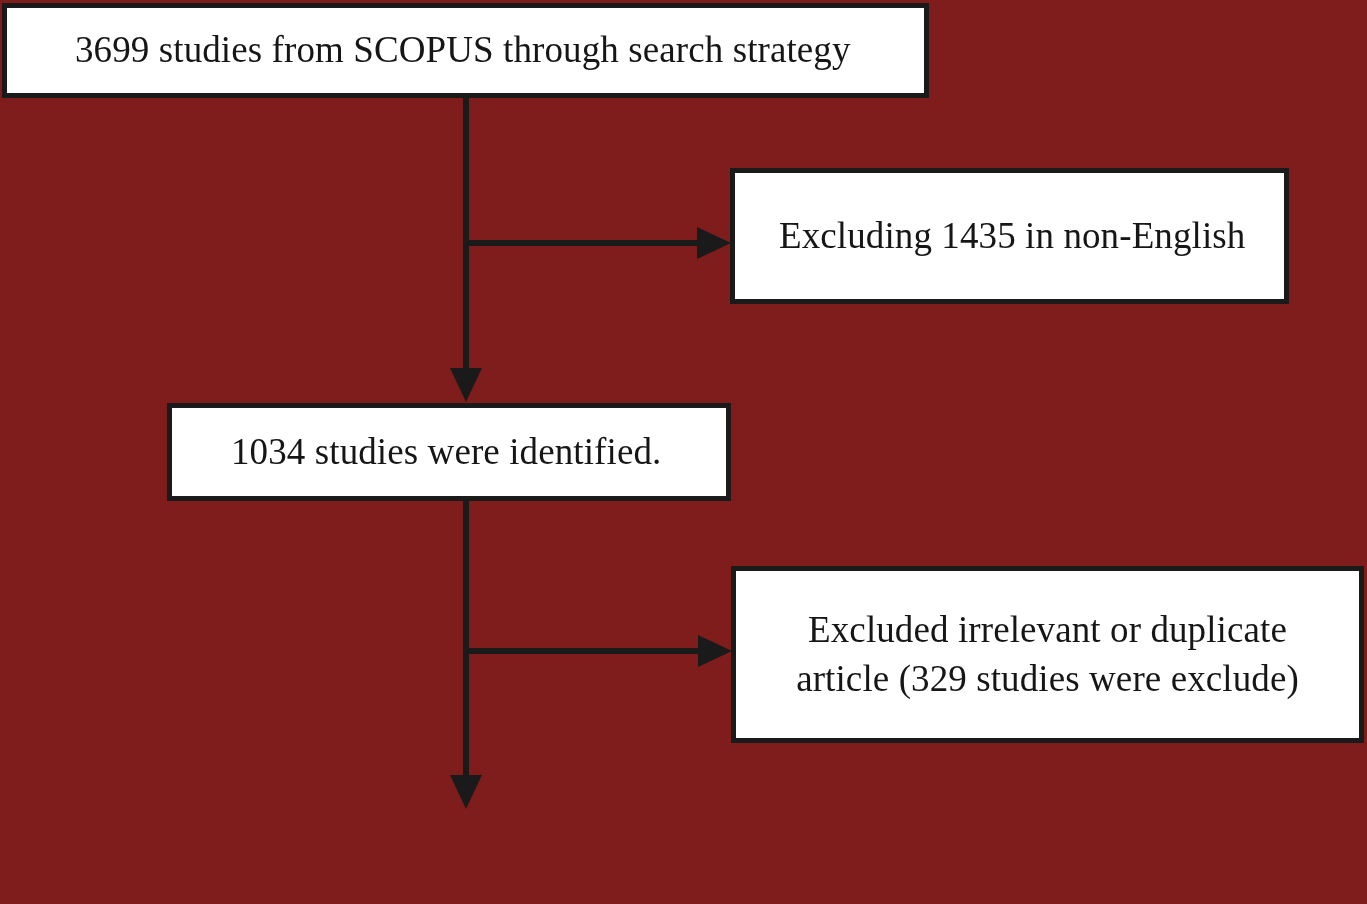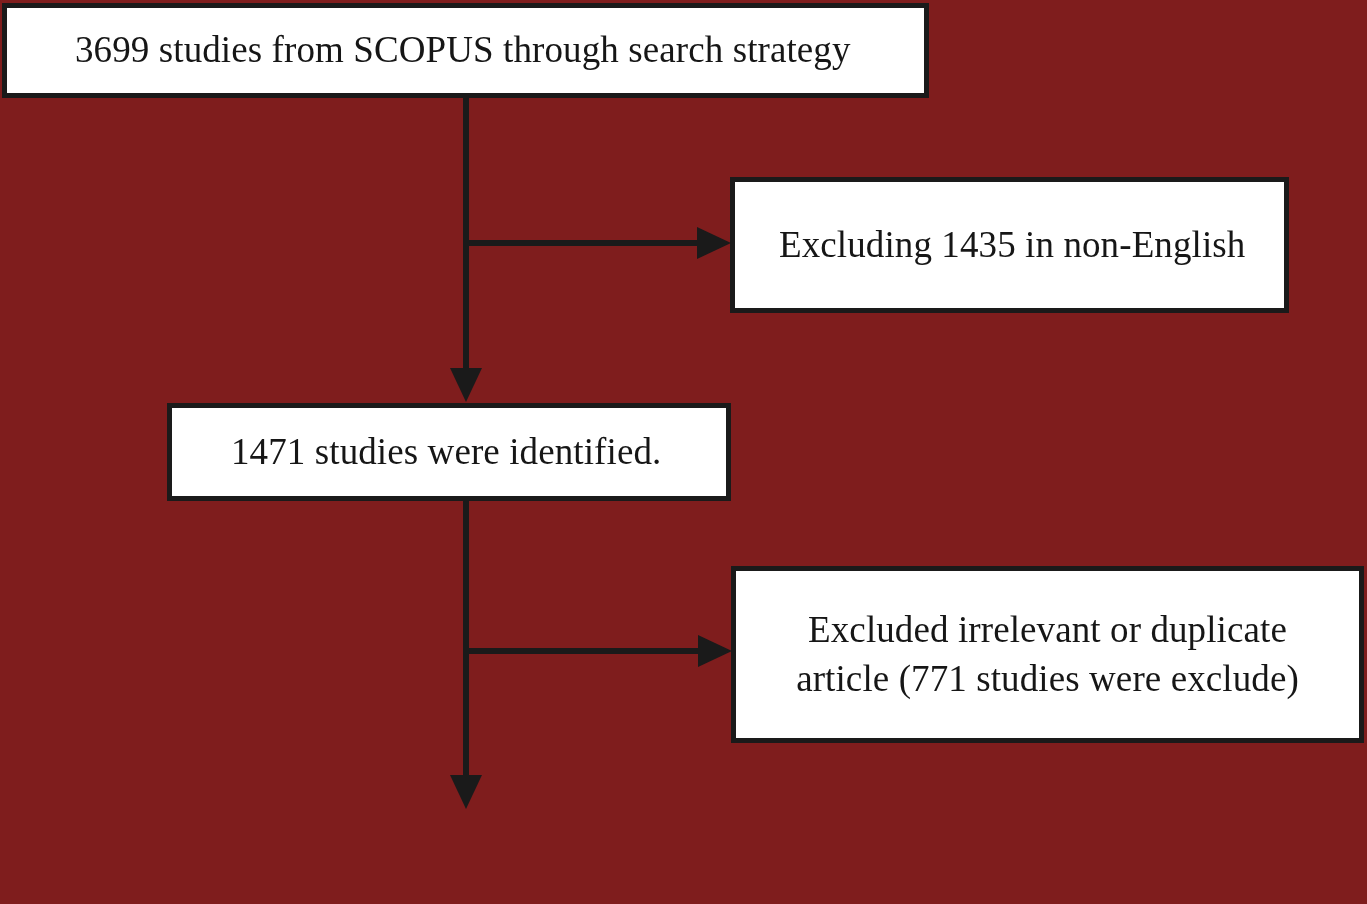--- a/index.html
+++ b/index.html
@@ -43,21 +43,21 @@
     width: 927px;
     height: 95px;
   }
   #box-source .node-text {
     text-align: left;
     padding-left: 68px;
   }
   
   #box-exclude-language {
     left: 730px;
-    top: 177px;
+    top: 168px;
     width: 559px;
     height: 136px;
   }
   #box-exclude-language .node-text {
     text-align: left;
     padding-left: 44px;
   }
   
   #box-identified {
     left: 167px;
@@ -136,25 +136,25 @@
 
   <div class="node-box" id="box-source">
     <div class="node-text">3699 studies from SCOPUS through search strategy</div>
   </div>
 
   <div class="node-box" id="box-exclude-language">
     <div class="node-text">Excluding 1435 in non-English</div>
   </div>
 
   <div class="node-box" id="box-identified">
-    <div class="node-text">1471 studies were identified.</div>
+    <div class="node-text">1034 studies were identified.</div>
   </div>
 
   <div class="node-box" id="box-exclude-duplicate">
-    <div class="node-text"><span>Excluded irrelevant or duplicate</span><br><span>article (771 studies were exclude)</span></div>
+    <div class="node-text"><span>Excluded irrelevant or duplicate</span><br><span>article (329 studies were exclude)</span></div>
   </div>
 
 
   <div class="conn-vline" id="vline-source-to-identified"></div>
   <div class="arrow-down" id="arrow-into-identified"></div>
 
   <div class="conn-vline" id="vline-identified-to-analysis"></div>
   <div class="arrow-down" id="arrow-into-analysis"></div>
 
   <div class="conn-hline" id="hline-to-language"></div>

